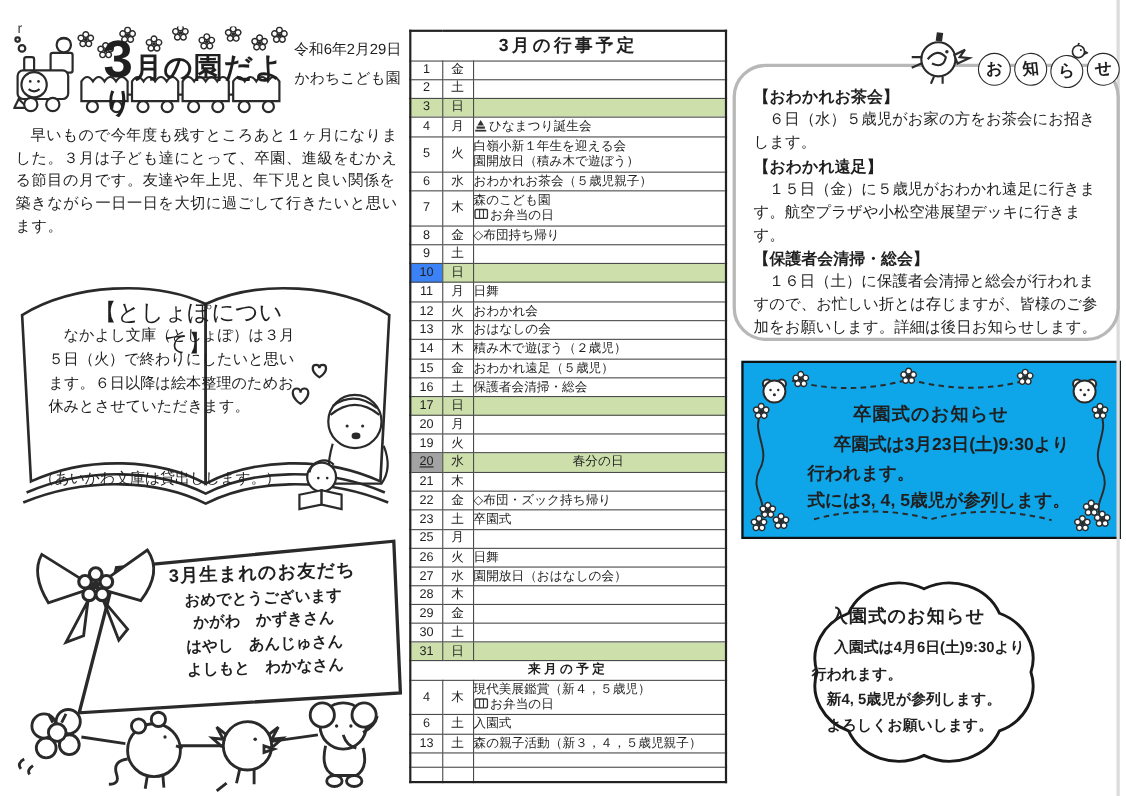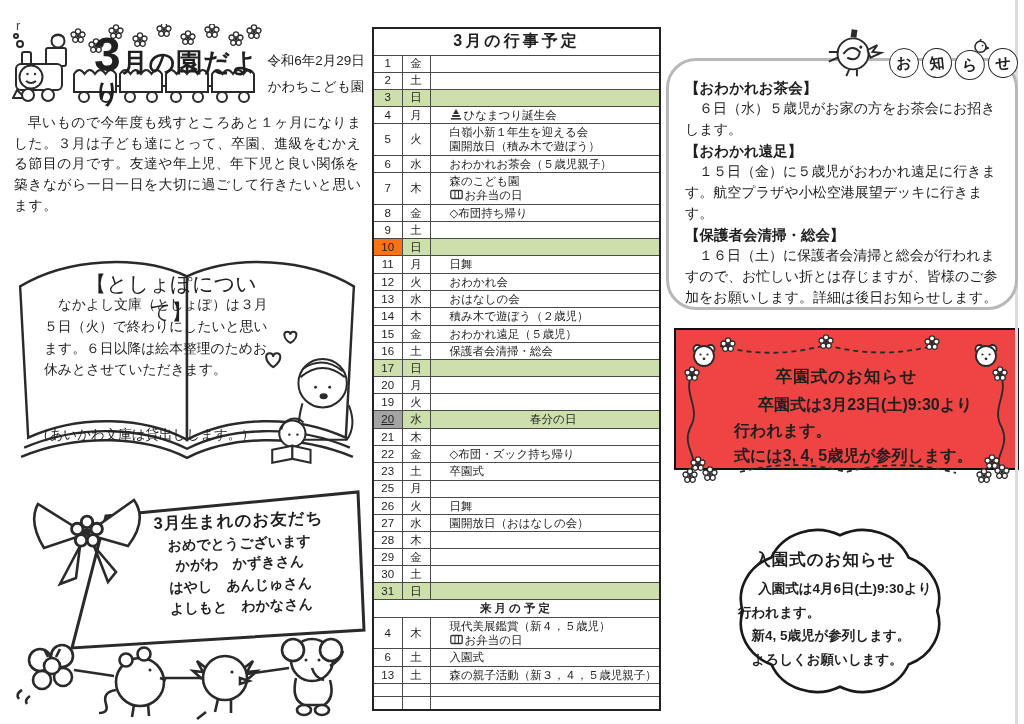--- a/index.html
+++ b/index.html
@@ -9,21 +9,21 @@
   svg{display:block;}
   .abs{position:absolute;}
 
   
   #corner-mark{left:16px;top:18px;font-size:13px;color:#444;}
   #masthead{left:12px;top:24px;width:352px;height:90px;}
   #train-svg{position:absolute;left:0;top:0;}
   .logo-title{position:absolute;left:82px;top:6px;width:175px;font-weight:bold;
               font-size:26px;line-height:1.05;letter-spacing:1px;}
   .logo-title::first-letter{font-size:48px;}
-  #date-block{position:absolute;left:246px;top:24px;width:116px;text-align:center;
+  #date-block{position:absolute;left:246px;top:8px;width:116px;text-align:center;
               font-size:13.5px;line-height:1.9;}
 
   
   #intro{left:14px;top:113px;width:352px;font-size:13.8px;line-height:1.5;
          text-indent:1em;letter-spacing:0.5px;}
 
   
   #library{left:8px;top:240px;width:358px;height:240px;}
   #library .lib-title{position:absolute;left:58px;top:30px;width:210px;text-align:center;
                       font-weight:normal;font-size:21px;}
@@ -40,21 +40,21 @@
   #birthday .bname{font-weight:bold;font-size:14px;line-height:1.55;}
 
   
   #cal-wrap{left:372px;top:27px;}
   .cal{border-collapse:collapse;table-layout:fixed;width:289px;background:#fff;
        border:2px solid #222;}
   .cal th,.cal td{border:1px solid #4a4a4a;}
   .cal th{height:27px;font-size:16px;letter-spacing:3px;font-weight:bold;}
   .cal td{height:17px;font-size:11.5px;line-height:1.25;padding:1px 2px;vertical-align:middle;}
   .cal .num,.cal .wd{text-align:center;padding:0;}
-  .cal .ev{padding-left:19px;}
+  .cal .ev{padding-left:0;}
   .hl td{background:#cde0ac;}
   .divider{font-weight:bold;text-align:center;font-size:16px;letter-spacing:3px;height:25px;}
   .tail td{height:13px;}
   .evline{display:flex;align-items:center;gap:2px;}
   .evline.center{justify-content:center;}
   .cal-icon svg{display:inline-block;vertical-align:-1px;}
 
   
   #notice-header{left:824px;top:22px;display:flex;align-items:flex-end;gap:3px;z-index:3;}
   .ncircle{position:relative;width:30px;height:30px;border:1.8px solid #2a2a2a;border-radius:50%;
@@ -63,21 +63,21 @@
   .ncircle:nth-of-type(3){transform:rotate(5deg) translateY(2px);}
   .ncircle:nth-of-type(4){transform:rotate(-4deg);}
   .ncircle:nth-of-type(5){transform:rotate(7deg) translateY(3px);}
   #chick-top{position:absolute;right:-4px;top:-13px;}
   #notice-box{left:666px;top:58px;width:352px;height:252px;border:3px solid #b8b8b8;
               border-radius:30px;padding:16px 16px 8px 16px;background:#fff;z-index:2;}
   .ntitle{font-weight:bold;font-size:14.5px;margin-top:2px;}
   .nbody{font-size:14px;line-height:1.5;text-indent:1em;}
 
   
-  #grad-box{left:674px;top:328px;width:345px;height:142px;border:2.5px solid #111;background:#ef4444;}
+  #grad-box{left:674px;top:328px;width:345px;height:162px;border:2.5px solid #111;background:#0ea5e9;}
   #grad-deco{position:absolute;left:0;top:0;}
   #grad-box .gtitle{position:absolute;left:0;right:0;top:36px;text-align:center;
                     font-weight:bold;font-size:16.5px;letter-spacing:1px;}
   #grad-box .glines{position:absolute;left:58px;top:62px;width:250px;font-weight:bold;
                     font-size:16px;line-height:1.6;}
   #grad-box .glines .l0{text-indent:1.5em;}
 
   
   #ent-bubble{left:666px;top:505px;width:348px;height:212px;}
   #ent-bubble .etitle{position:absolute;left:0;right:30px;top:44px;text-align:center;
@@ -344,21 +344,21 @@
               <span>◇布団持ち帰り</span>
             </div>
           </td>
         </tr>
         <tr>
           <td class="num">9</td>
           <td class="wd">土</td>
           <td class="ev"></td>
         </tr>
         <tr class="hl">
-          <td class="num" style="background: #f97316;">10</td>
+          <td class="num" style="background: #3b82f6;">10</td>
           <td class="wd" style="background: rgb(205, 224, 172);">日</td>
           <td class="ev" style="background: rgb(205, 224, 172);"></td>
         </tr>
         <tr>
           <td class="num">11</td>
           <td class="wd">月</td>
           <td class="ev">
             <div class="evline">
               <span>日舞</span>
             </div>

